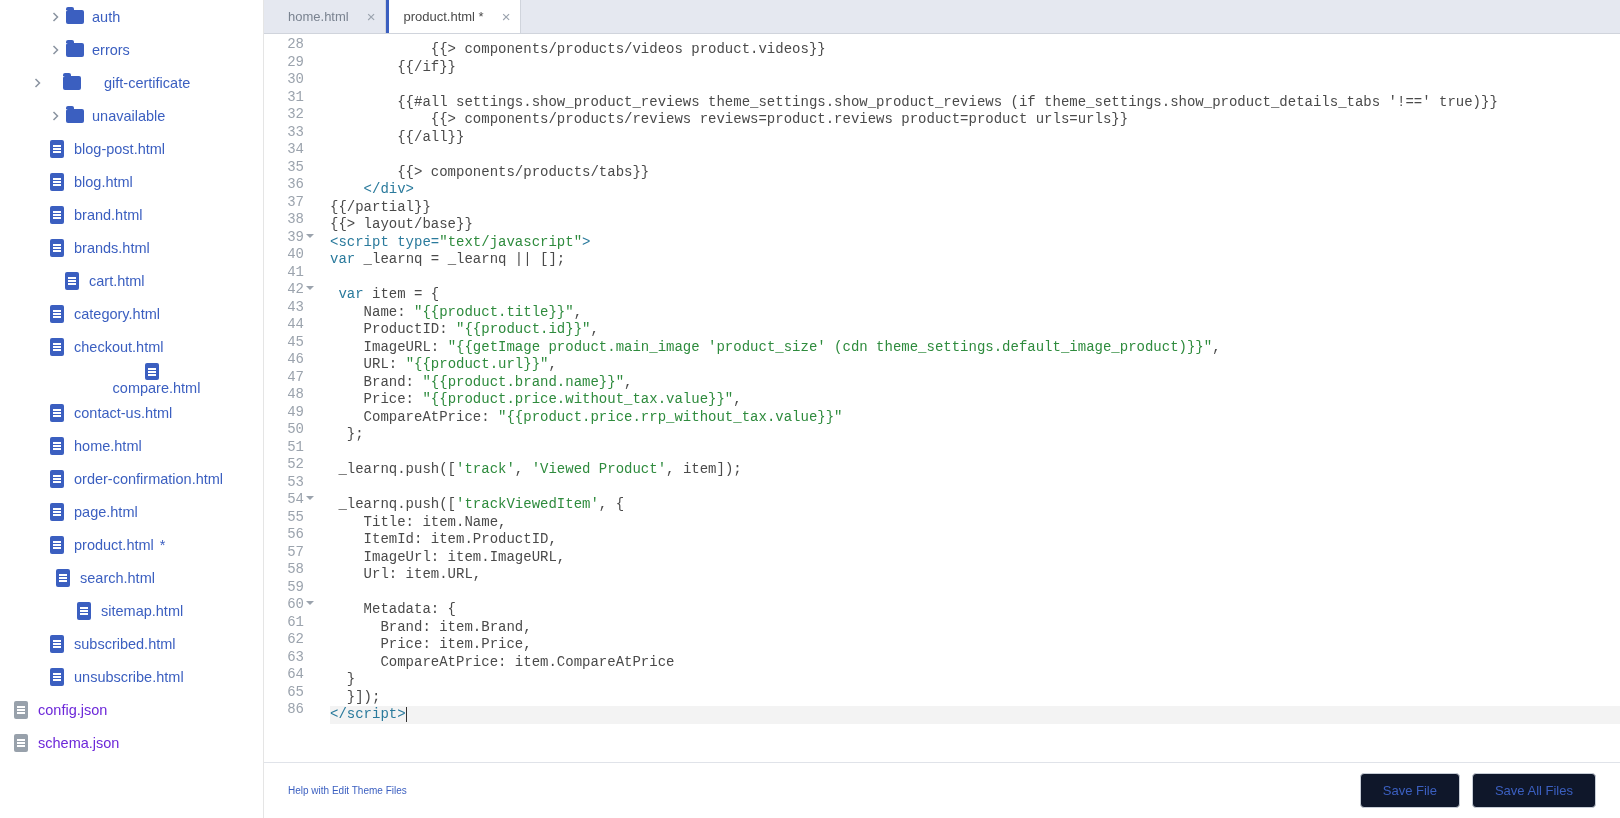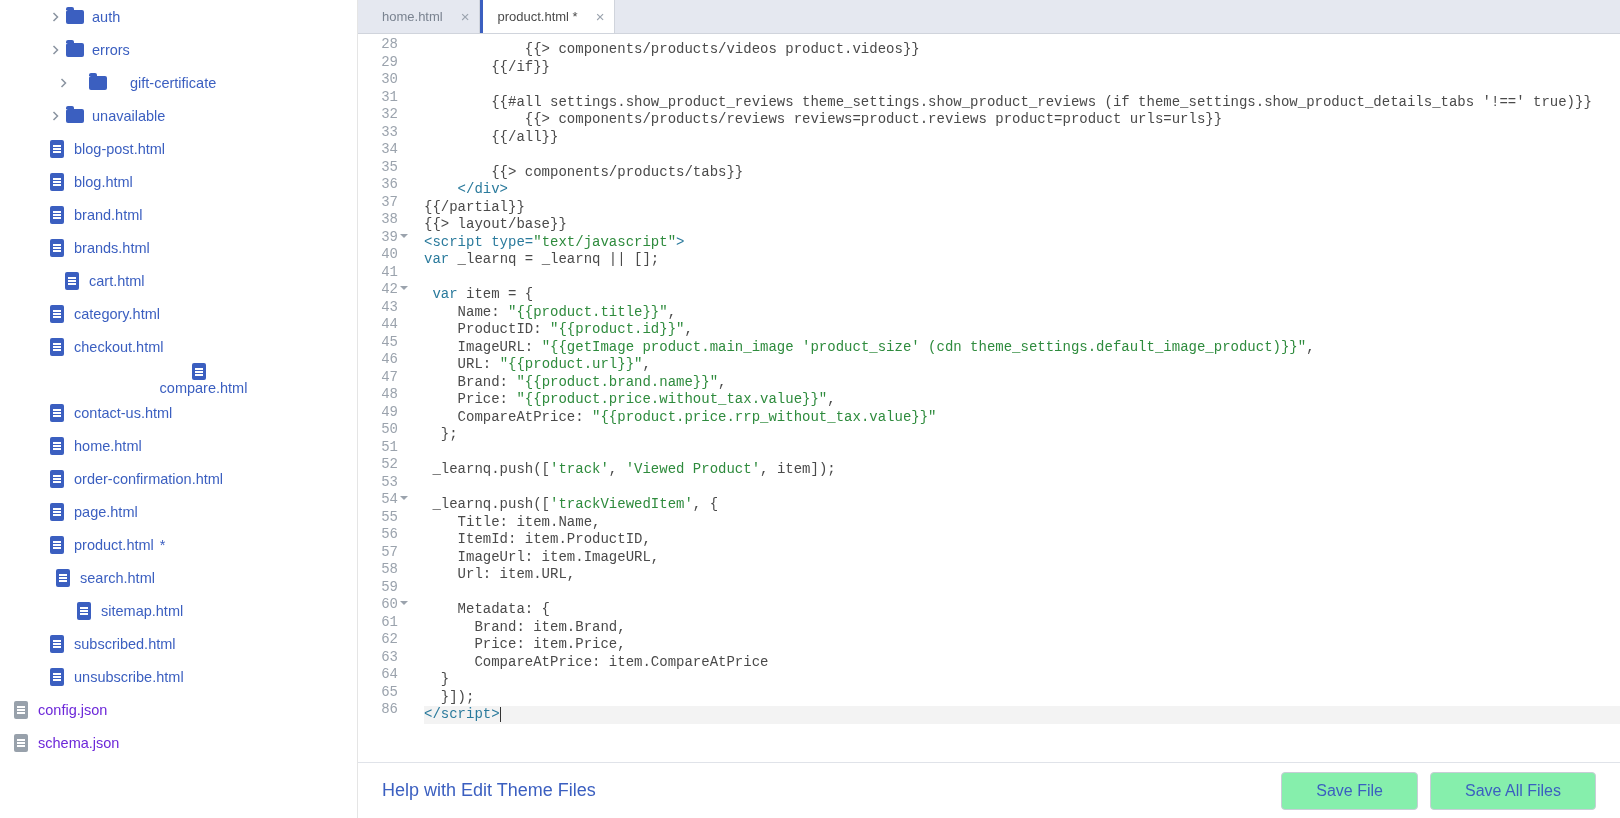--- a/index.html
+++ b/index.html
@@ -11,21 +11,21 @@
     width: 1620px;
     overflow: hidden;
     background: #fff;
   }
   .app {
     display: flex;
     height: 100%;
   }
   
   .sidebar {
-    width: 358px;
+    width: 264px;
     flex-shrink: 0;
     overflow-y: auto;
     border-right: 1px solid #e5e5e5;
     background: #fff;
   }
   .tree-item {
     display: flex;
     align-items: center;
     height: 33px;
     cursor: pointer;
@@ -163,29 +163,29 @@
   
   .footer {
     height:56px;
     border-top:1px solid #e0e3e9;
     display:flex;
     align-items:center;
     justify-content:space-between;
     padding: 0 24px 0 24px;
     background:#fff;
   }
-  .help-link { color:#3b5fc0; cursor:pointer; font-size:18px; }
+  .help-link { color:#3b5fc0; cursor:pointer; font-size:10px; }
   .footer-buttons { display:flex; gap:12px; }
   .btn {
     border:1px solid #c7cdd6;
-    background:#86efac;
+    background:#0f172a;
     color:#3b5fc0;
-    padding: 9px 34px;
+    padding: 9px 22px;
     border-radius:4px;
-    font-size:16px;
+    font-size:13px;
     cursor:pointer;
   }
 
   .caret-svg { width:7px; height:10px; }
 </style>
 </head>
 <body>
 
 <div class="app">
 
@@ -202,21 +202,21 @@
         </div>
         <div class="tree-item folder" style="padding-left: 50px;">
           <span class="caret">
             <svg class="caret-svg" viewBox="0 0 6 10">
               <path d="M1 1 L5 5 L1 9" fill="none" stroke="#8a93a0" stroke-width="1.5"></path>
             </svg>
           </span>
           <span class="folder-icon"></span>
           <span>errors</span>
         </div>
-        <div class="tree-item folder" style="padding-left: 58px; gap: 15px;">
+        <div class="tree-item folder" style="padding-left: 32px; gap: 15px;">
           <span class="caret">
             <svg class="caret-svg" viewBox="0 0 6 10">
               <path d="M1 1 L5 5 L1 9" fill="none" stroke="#8a93a0" stroke-width="1.5"></path>
             </svg>
           </span>
           <span class="folder-icon"></span>
           <span>gift-certificate</span>
         </div>
         <div class="tree-item folder" style="padding-left: 50px;">
           <span class="caret">

